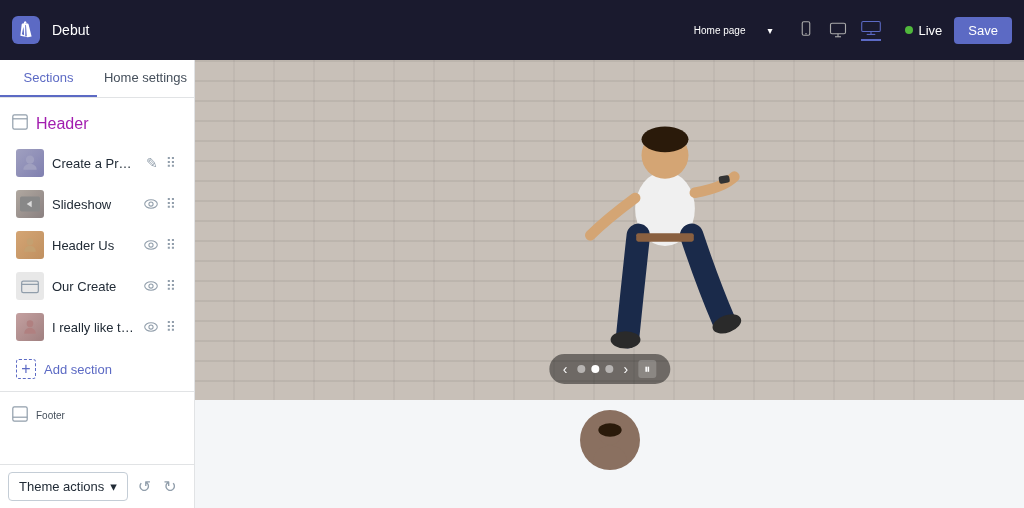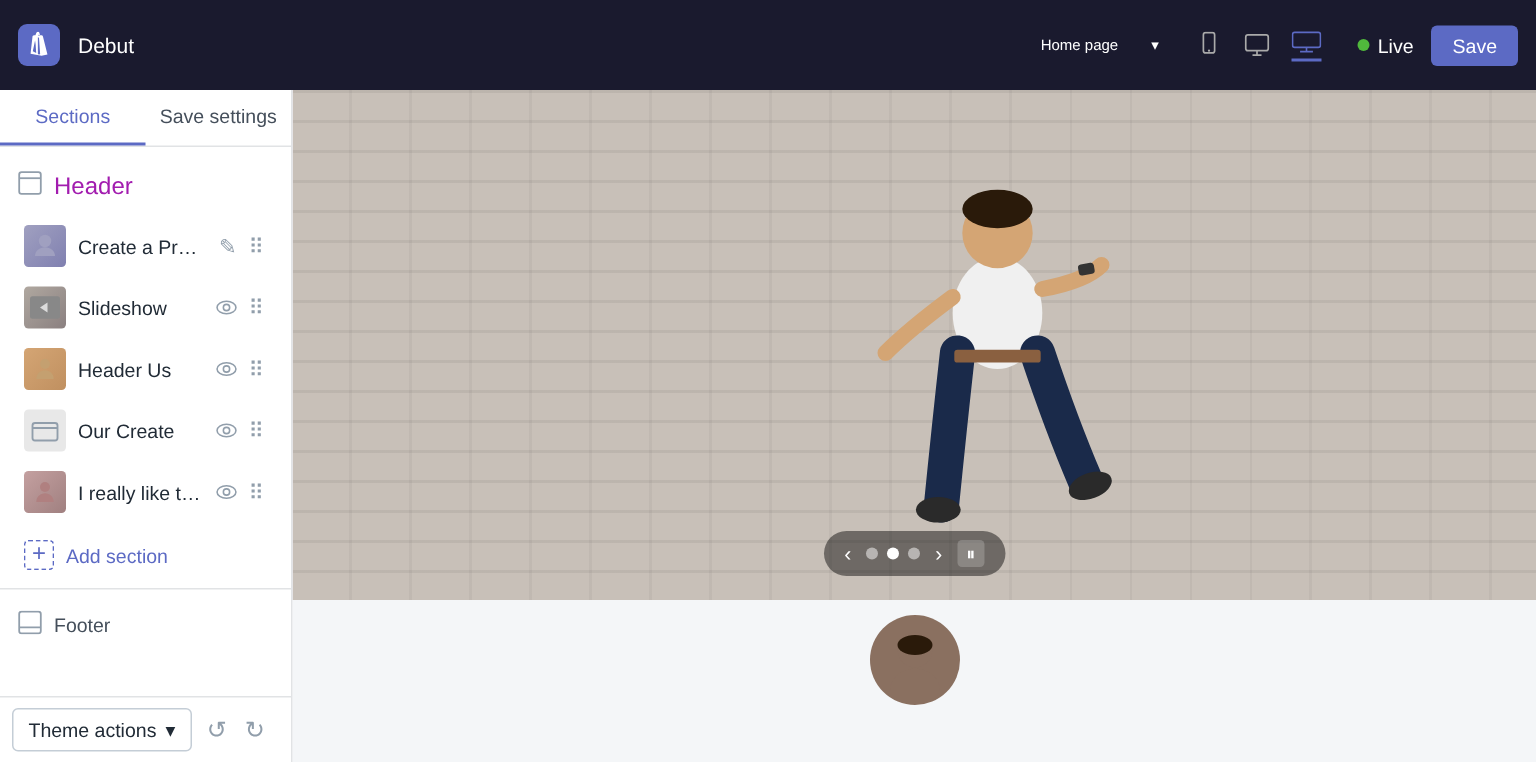--- a/index.html
+++ b/index.html
@@ -62,21 +62,21 @@
     .icon-btn { background: none; border: none; cursor: pointer; color: #919eab; padding: 2px; display: flex; align-items: center; font-size: 14px; }
 
     .add-section {
       display: flex; align-items: center; gap: 8px; padding: 8px 12px;
       color: #5c6ac4; font-size: 13px; cursor: pointer; margin: 4px;
     }
 
     .sidebar-footer { border-top: 1px solid #e1e3e5; padding: 6px 12px; }
     .footer-item {
       display: flex; align-items: center; gap: 8px; padding: 8px 0;
-      font-size: 13px; color: #454f5b; cursor: pointer; text-align: right;
+      font-size: 10px; color: #454f5b; cursor: pointer; text-align: right;
     }
 
     .bottom-bar {
       height: 44px; background: white; border-top: 1px solid #e1e3e5;
       display: flex; align-items: center; padding: 0 8px; gap: 6px;
     }
     .theme-actions-btn {
       display: flex; align-items: center; gap: 6px; background: white;
       border: 1px solid #c4cdd6; border-radius: 4px; padding: 6px 10px;
       font-size: 13px; cursor: pointer; color: #212b36;
@@ -187,21 +187,21 @@
     <span>Live</span>
   </div>
   <button class="save-btn">Save</button>
 </div>
 
 <div class="main">
 
   <div class="sidebar">
     <div class="sidebar-tabs">
       <div class="sidebar-tab active">Sections</div>
-      <div class="sidebar-tab">Save settings</div>
+      <div class="sidebar-tab">Home settings</div>
     </div>
 
     <div class="sidebar-content scrollbar-area">
 
       <div class="section-header">
         <span style="color:#919eab; font-size:16px;">
           <svg width="16" height="16" viewBox="0 0 20 20" fill="none" stroke="#919eab" stroke-width="1.5">
               <rect x="1" y="1" width="18" height="18" rx="2"></rect>
               <line x1="1" y1="6" x2="19" y2="6"></line>
             </svg>

